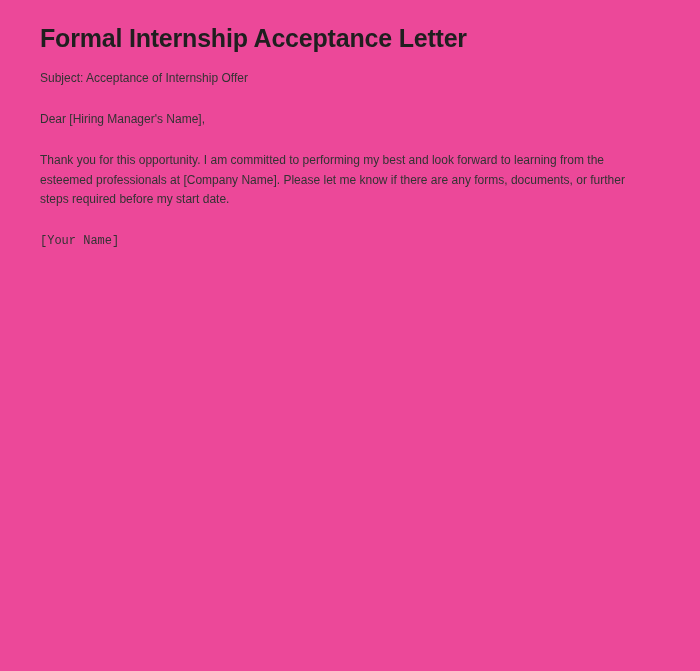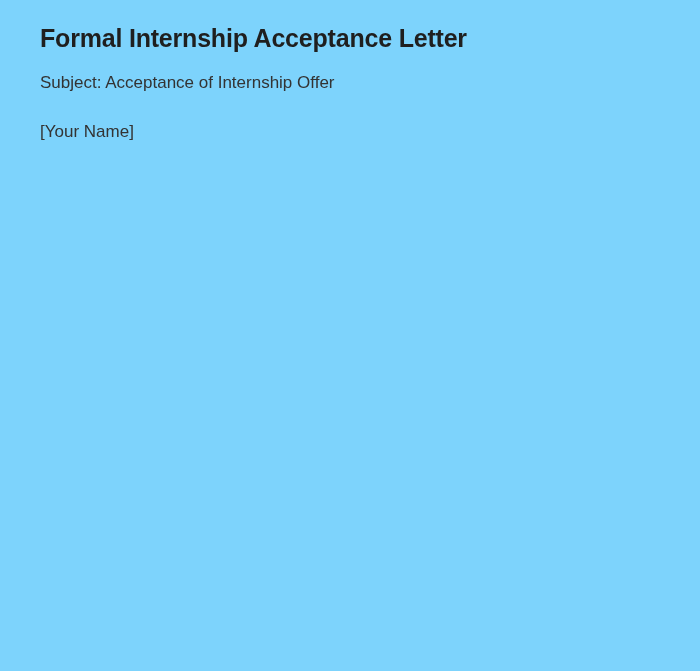--- a/index.html
+++ b/index.html
@@ -12,50 +12,53 @@
     height: 671px;
     font-family: "Liberation Sans", sans-serif;
     color: #2b2b2b;
     -webkit-font-smoothing: antialiased;
   }
   .page {
     box-sizing: border-box;
     width: 700px;
     height: 671px;
     padding: 22px 40px 0 40px;
-    background: #7dd3fc;
+    background: #ec4899;
     overflow: hidden;
   }
   .doc-title {
     font-size: 25px;
     font-weight: bold;
     line-height: 1.3;
     color: #1f1f1f;
     margin: 0 0 14px 0;
     letter-spacing: -0.2px;
   }
   .para {
-    font-size: 17px;
+    font-size: 12px;
     line-height: 1.62;
     color: #333333;
     margin: 0 0 22px 0;
     max-width: 610px;
   }
   .para.last {
     margin-bottom: 16px;
+    font-family: Liberation Mono, monospace;
   }
 </style>
 </head>
 <body>
 
 <div class="page">
 
   <h1 class="doc-title">Formal Internship Acceptance Letter</h1>
 
   <p class="para">Subject: Acceptance of Internship Offer</p>
 
+  <p class="para">Dear [Hiring Manager's Name],</p>
 
 
+  <p class="para">Thank you for this opportunity. I am committed to performing my best and look forward to learning from the esteemed professionals at [Company Name]. Please let me know if there are any forms, documents, or further steps required before my start date.</p>
 
 
   <p class="para last">[Your Name]</p>
 
 </div>
 
 </body></html>

